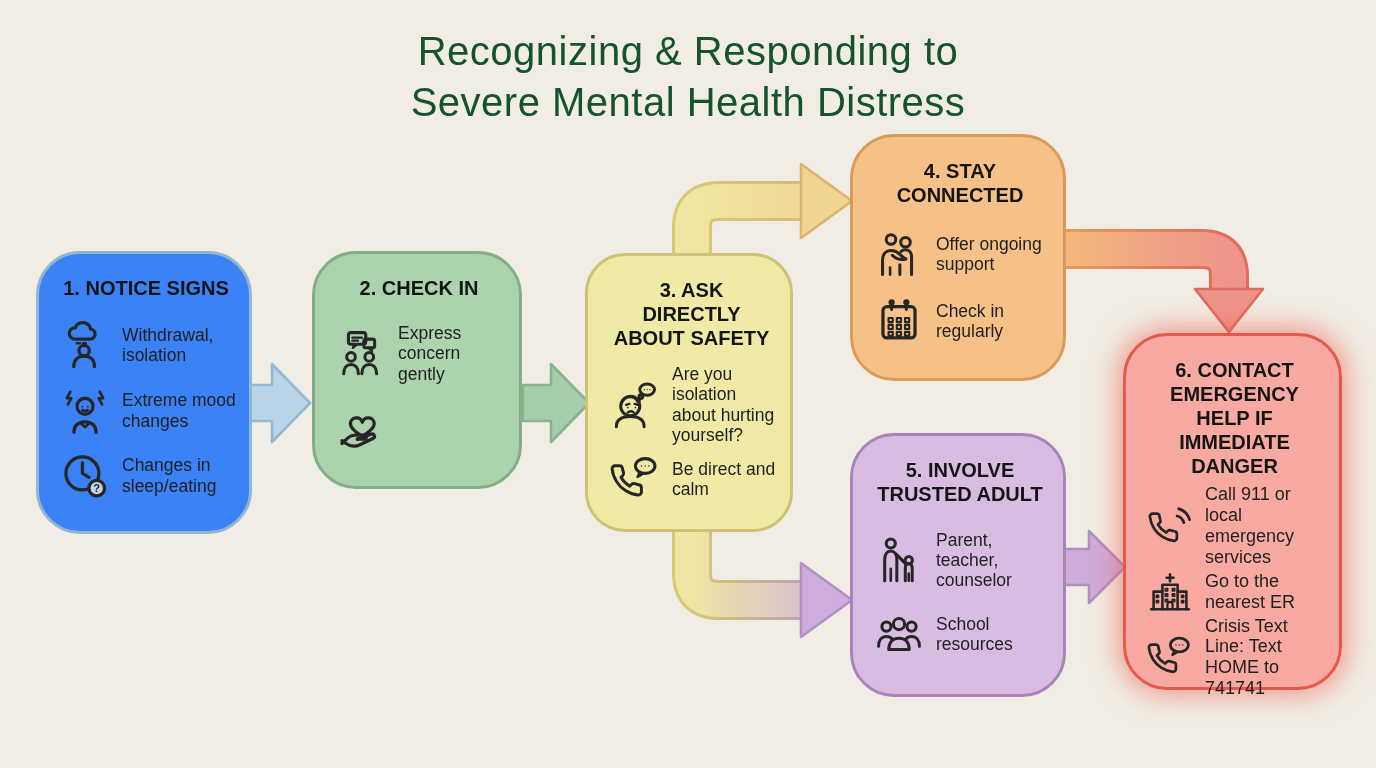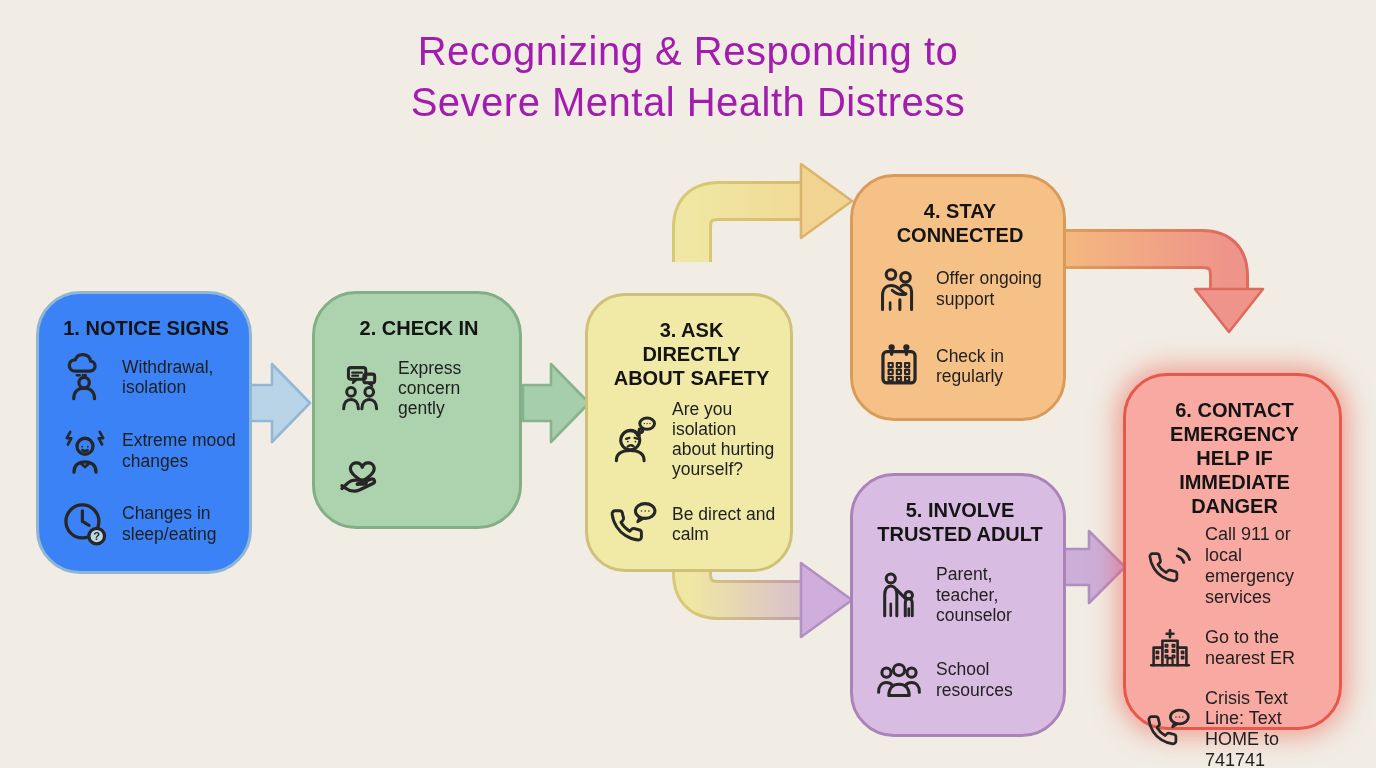--- a/index.html
+++ b/index.html
@@ -1,25 +1,25 @@
 <!DOCTYPE html>
 <html><head>
 <meta charset="utf-8">
 <style>
   html,body{margin:0;padding:0;}
   body{font-family:"Liberation Sans","DejaVu Sans",sans-serif;}
   .canvas{position:relative;width:1376px;height:768px;overflow:hidden;background:#f1ede4;}
   .main-title{position:absolute;top:26px;left:0;width:100%;text-align:center;
-    font-size:40px;line-height:1.28;color:#a21caf;font-weight:500;letter-spacing:.5px;}
+    font-size:40px;line-height:1.28;color:#14532d;font-weight:500;letter-spacing:.5px;}
   .arrows-layer{position:absolute;left:0;top:0;width:1376px;height:768px;z-index:1;}
   .step{position:absolute;z-index:2;box-sizing:border-box;border:3px solid #a21caf;border-radius:44px;
-    display:flex;flex-direction:column;padding:20px 12px 16px 16px;margin-top:40px;}
+    display:flex;flex-direction:column;padding:20px 12px 16px 16px;}
   .step-title{font-weight:bold;font-size:20px;line-height:1.2;color:#141414;text-align:center;
     margin:2px 4px 6px 4px;}
-  .items{flex:1;display:flex;flex-direction:column;justify-content:space-evenly;padding-left:4px;gap:16px;}
+  .items{flex:1;display:flex;flex-direction:column;justify-content:space-evenly;padding-left:4px;}
   .item{display:flex;align-items:center;gap:11px;}
   .icon{flex:none;width:52px;height:52px;display:flex;align-items:center;justify-content:center;}
   .icon svg{width:52px;height:52px;}
   .step-6 .icon,.step-6 .icon svg{width:48px;height:48px;}
   .item-text{font-size:17.5px;line-height:1.16;color:#1f1f1f;}
   .step-6 .item-text{font-size:18px;}
   .glow{box-shadow:0 0 26px 6px rgba(239,80,66,.5);}
 </style>
 </head>
 <body>

